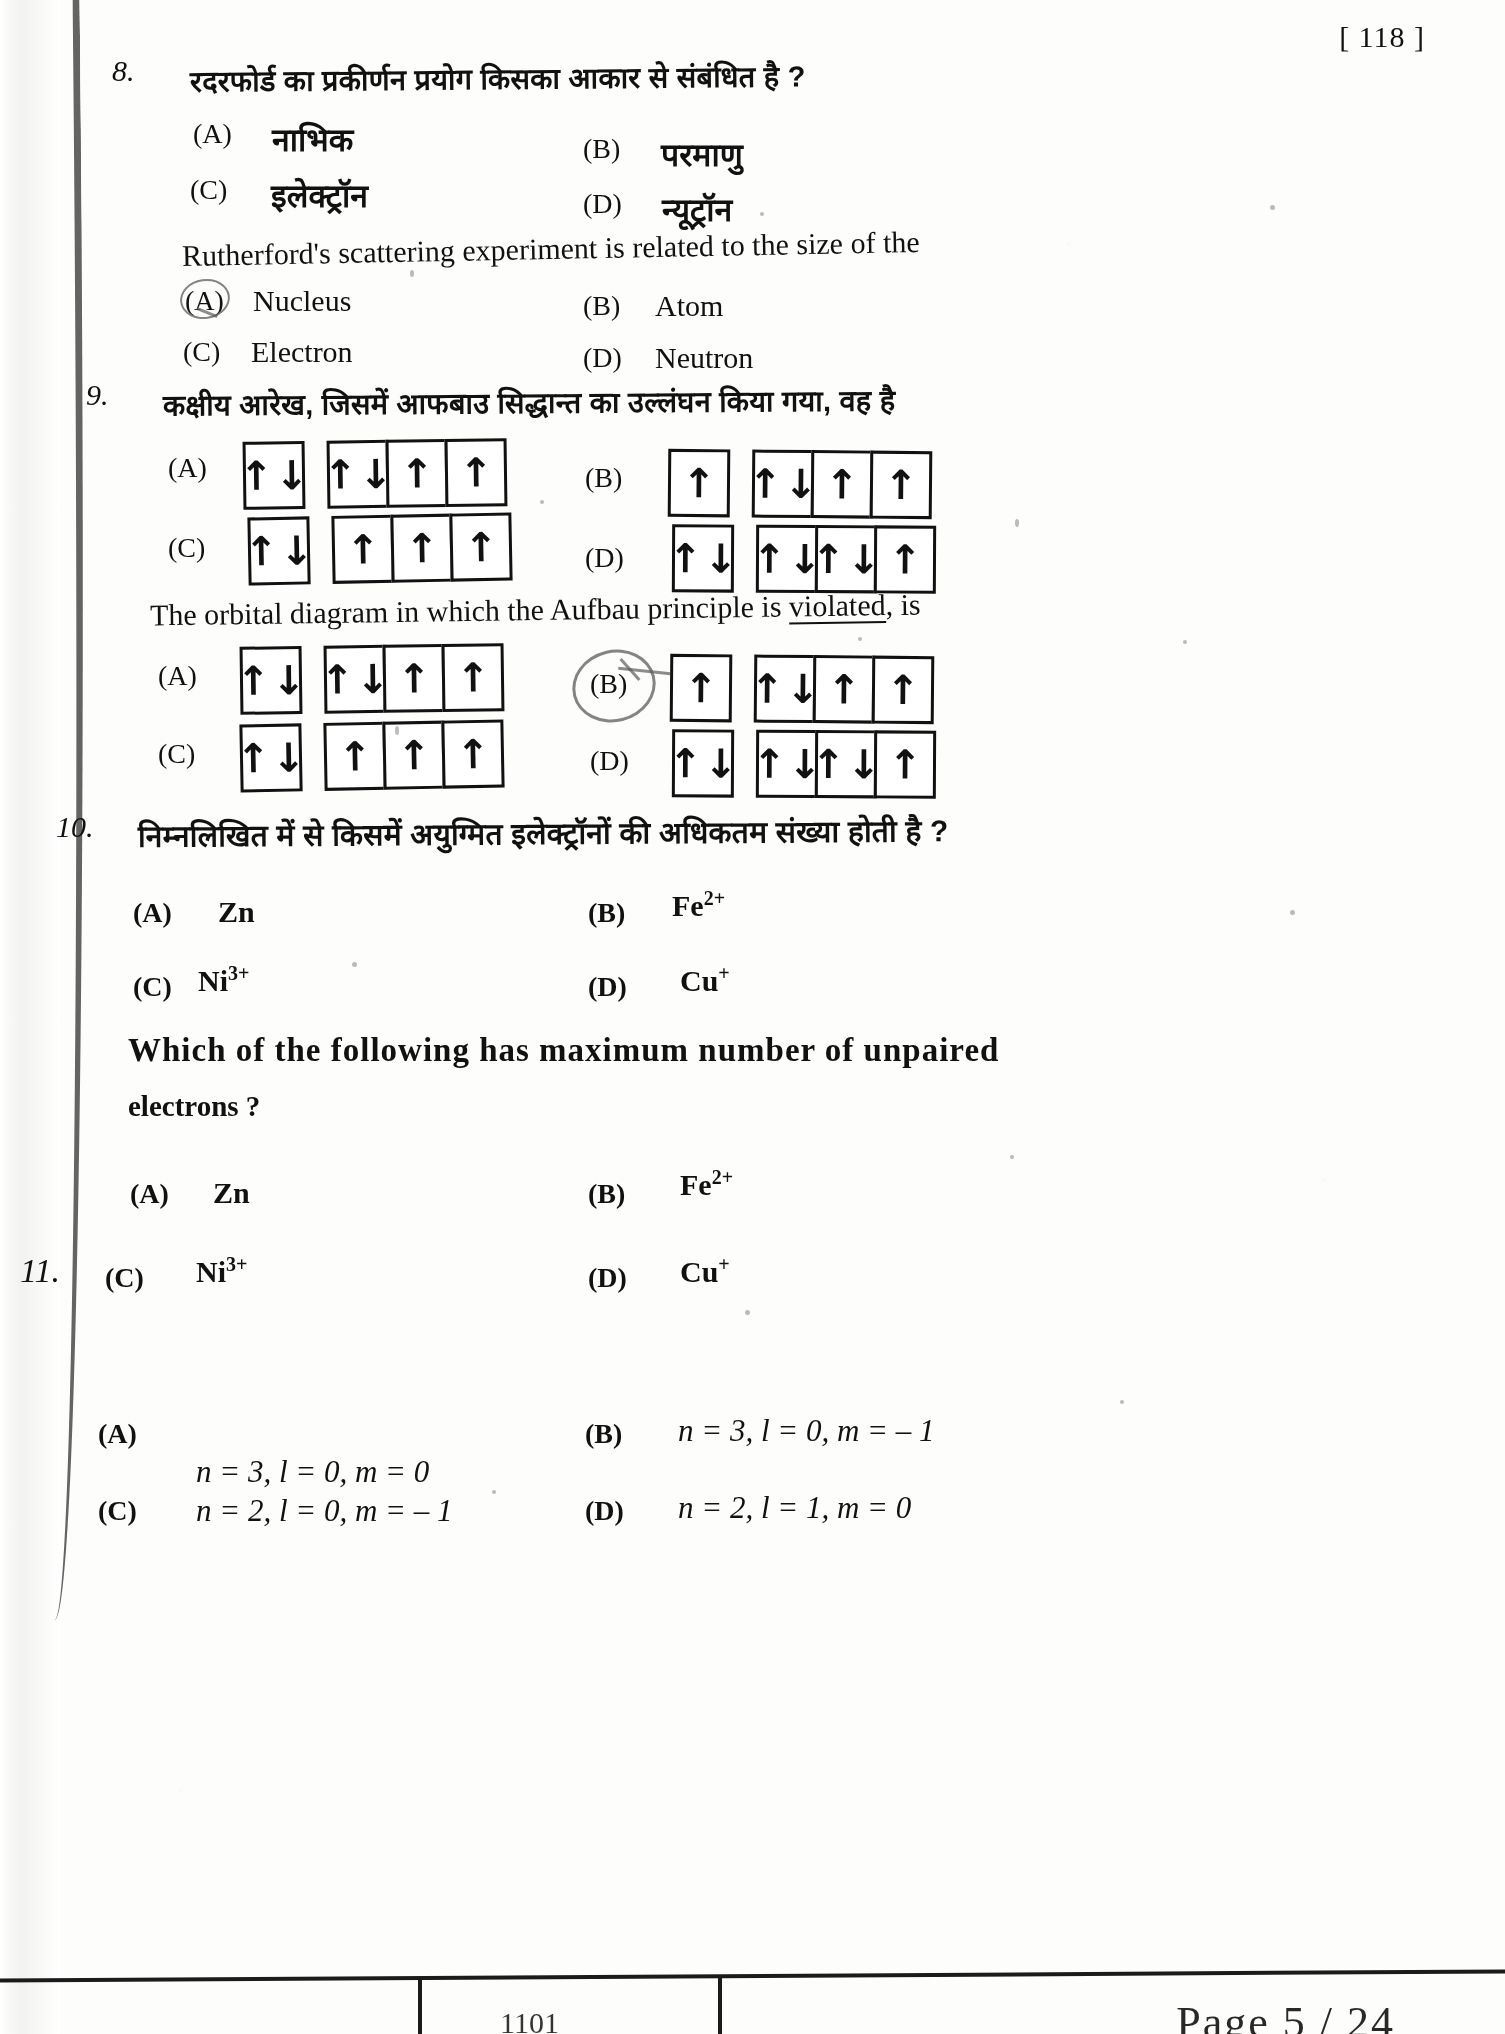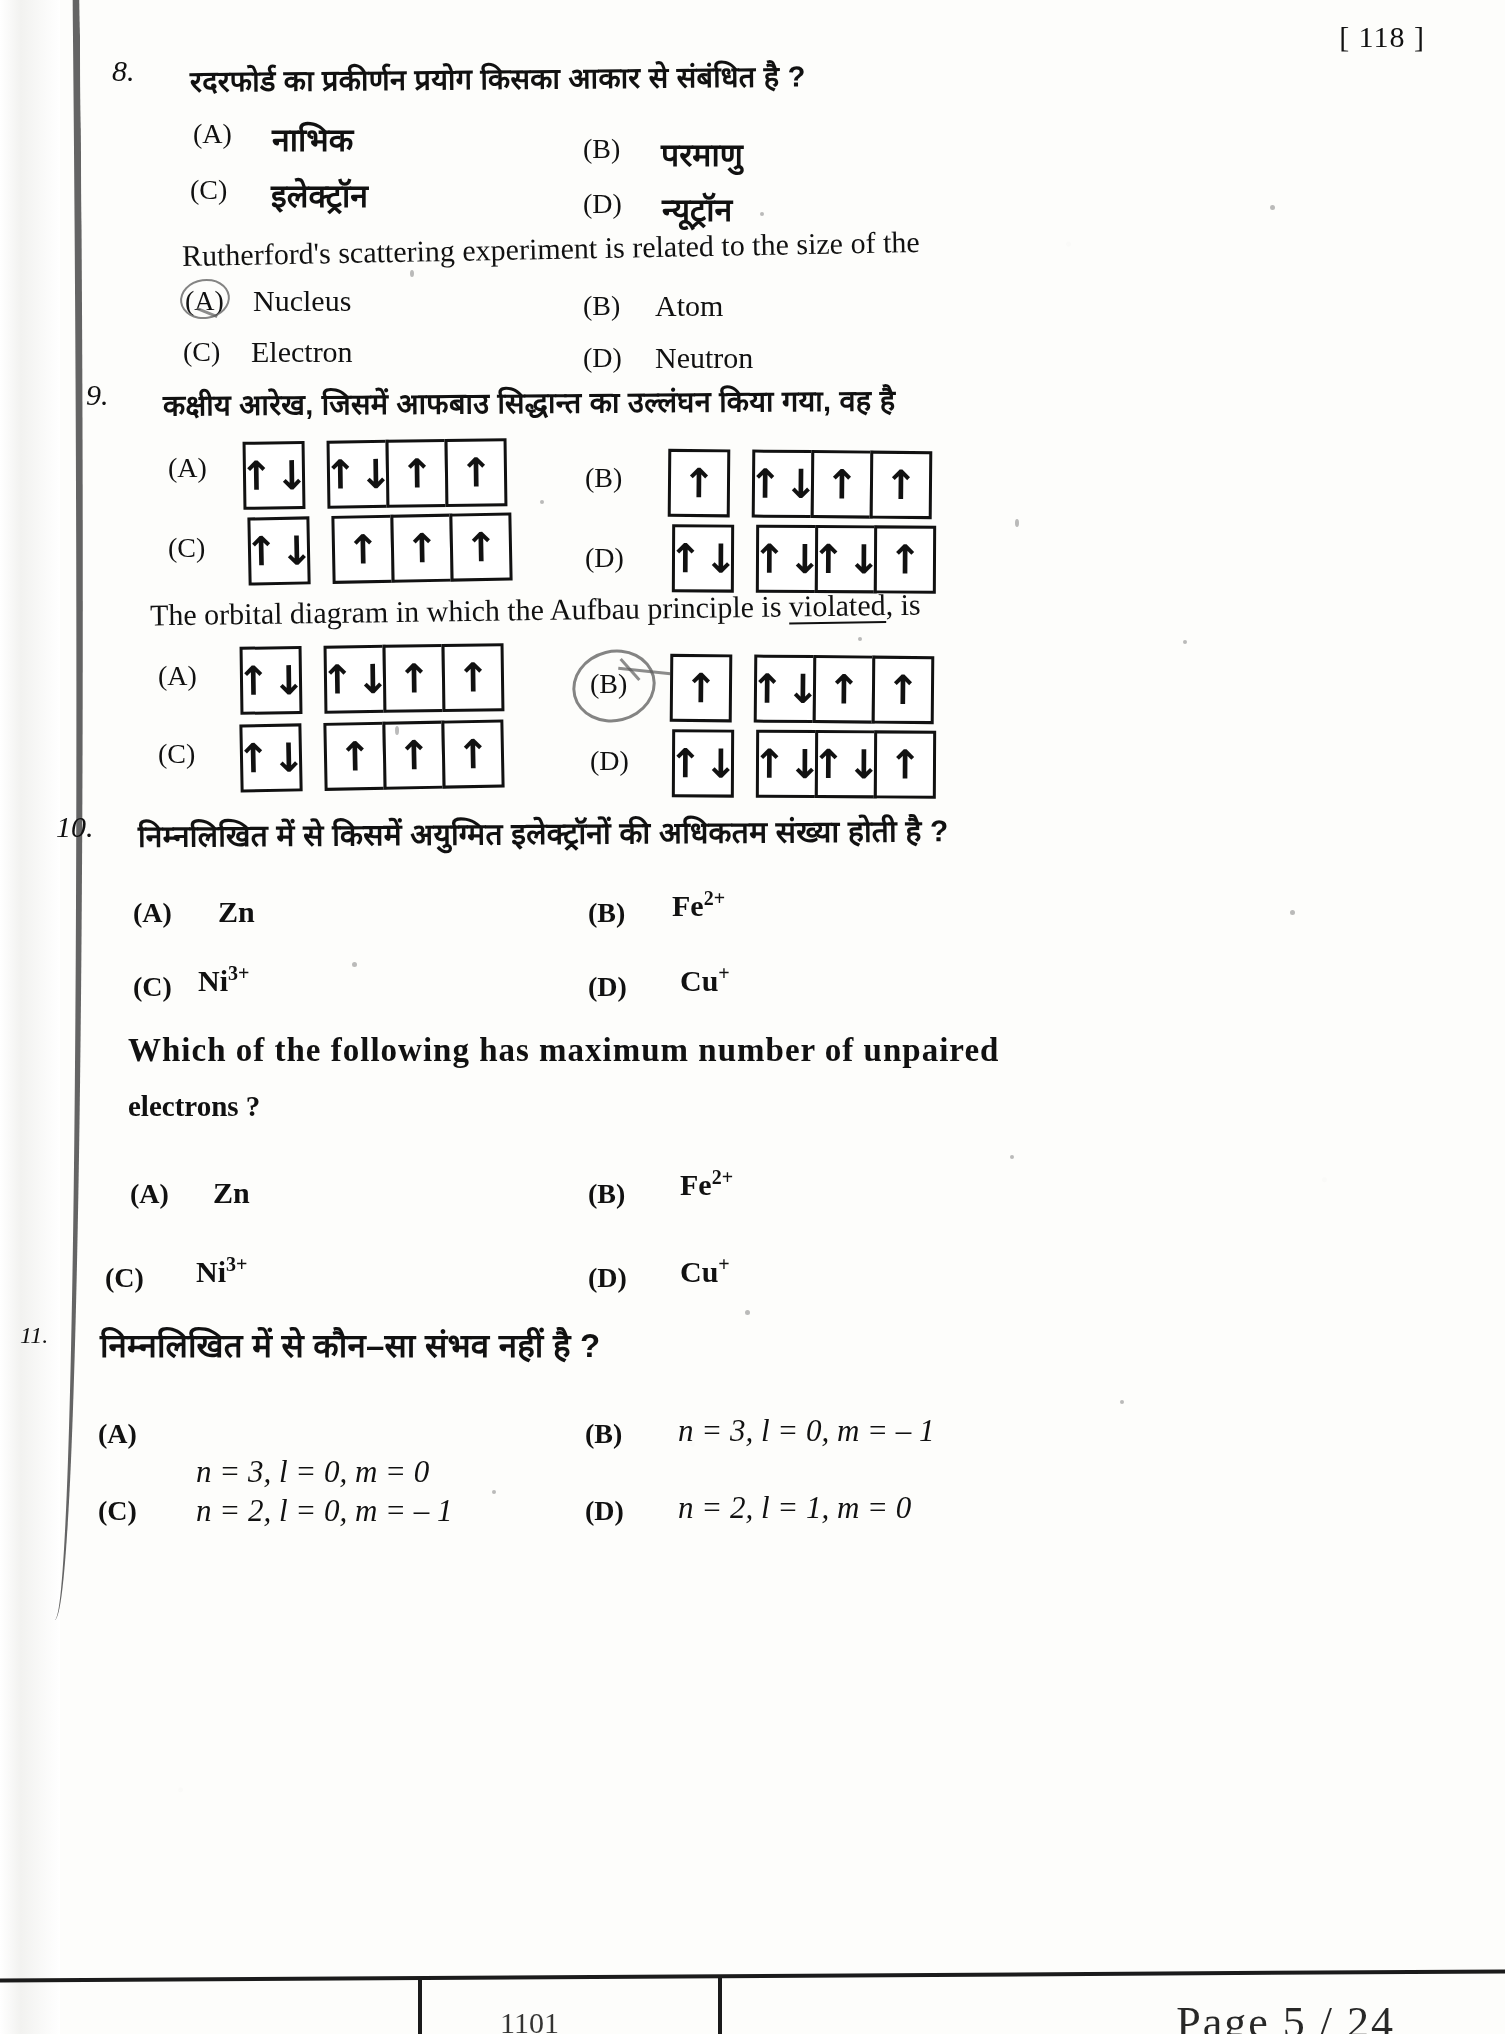--- a/index.html
+++ b/index.html
@@ -468,22 +468,21 @@
 
   <div class="opt-label" style="left:588px; top:1178px; font-weight:bold;">(B)</div>
   <div class="opt-en bold" style="left:680px; top:1166px;"><span>Fe</span><span class="sup">2+</span></div>
 
   <div class="opt-label" style="left:105px; top:1262px; font-weight:bold;">(C)</div>
   <div class="opt-en bold" style="left:196px; top:1253px;"><span>Ni</span><span class="sup">3+</span></div>
 
   <div class="opt-label" style="left:588px; top:1262px; font-weight:bold;">(D)</div>
   <div class="opt-en bold" style="left:680px; top:1253px;"><span>Cu</span><span class="sup">+</span></div>
 
-  <div class="qnum" style="left:20px; top:1322px; font-size:24px;font-style:italic;">11.</div>
-  <div class="qtext-hi" style="left:100px; top:1322px; font-size:33px;">निम्नलिखित में से कौन–सा संभव नहीं है ?</div>
+  <div class="qnum" style="left:20px; top:1252px; font-size:34px;font-style:italic;">11.</div>
 
   <div class="opt-label" style="left:98px; top:1418px; font-weight:bold;">(A)</div>
   <div class="opt-en ital" style="left:196px; top:1416px; font-size:31px;margin-top:38px;">n = 3, l = 0, m = 0</div>
 
   <div class="opt-label" style="left:585px; top:1418px; font-weight:bold;">(B)</div>
   <div class="opt-en ital" style="left:678px; top:1413px; font-size:31px;">n = 3, l = 0, m = – 1</div>
 
   <div class="opt-label" style="left:98px; top:1495px; font-weight:bold;">(C)</div>
   <div class="opt-en ital" style="left:196px; top:1493px; font-size:31px;">n = 2, l = 0, m = – 1</div>
 

